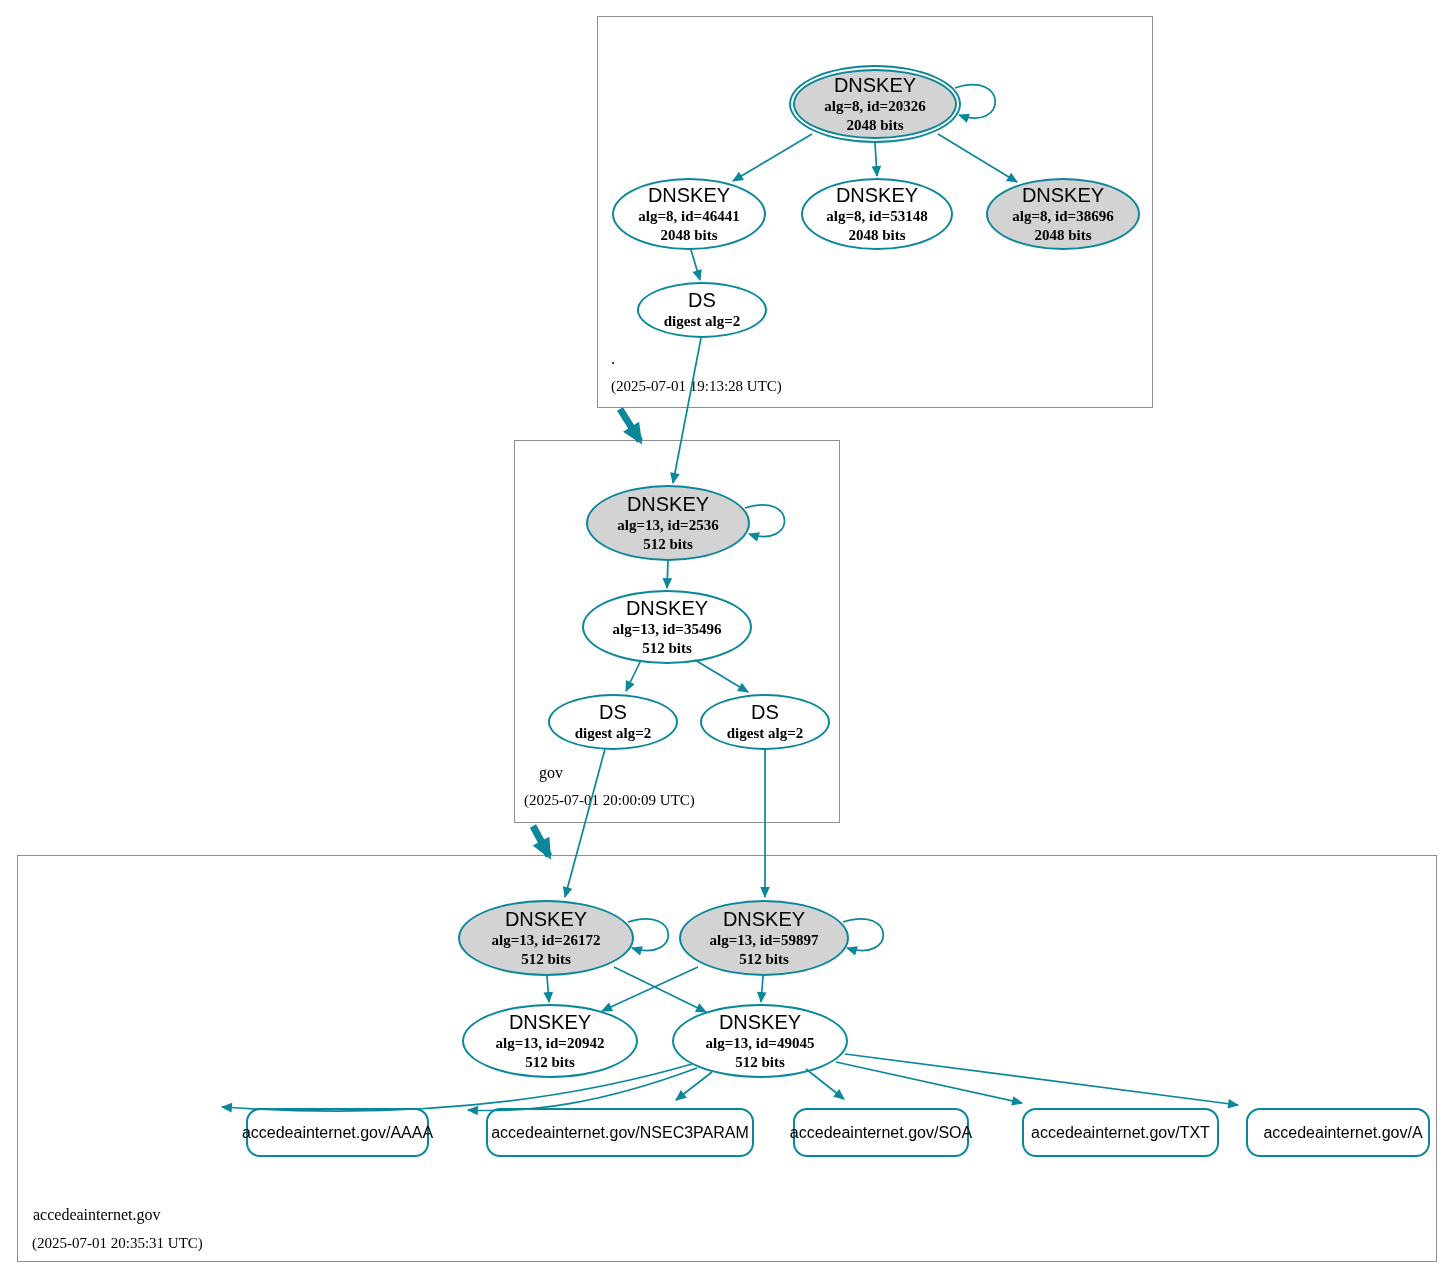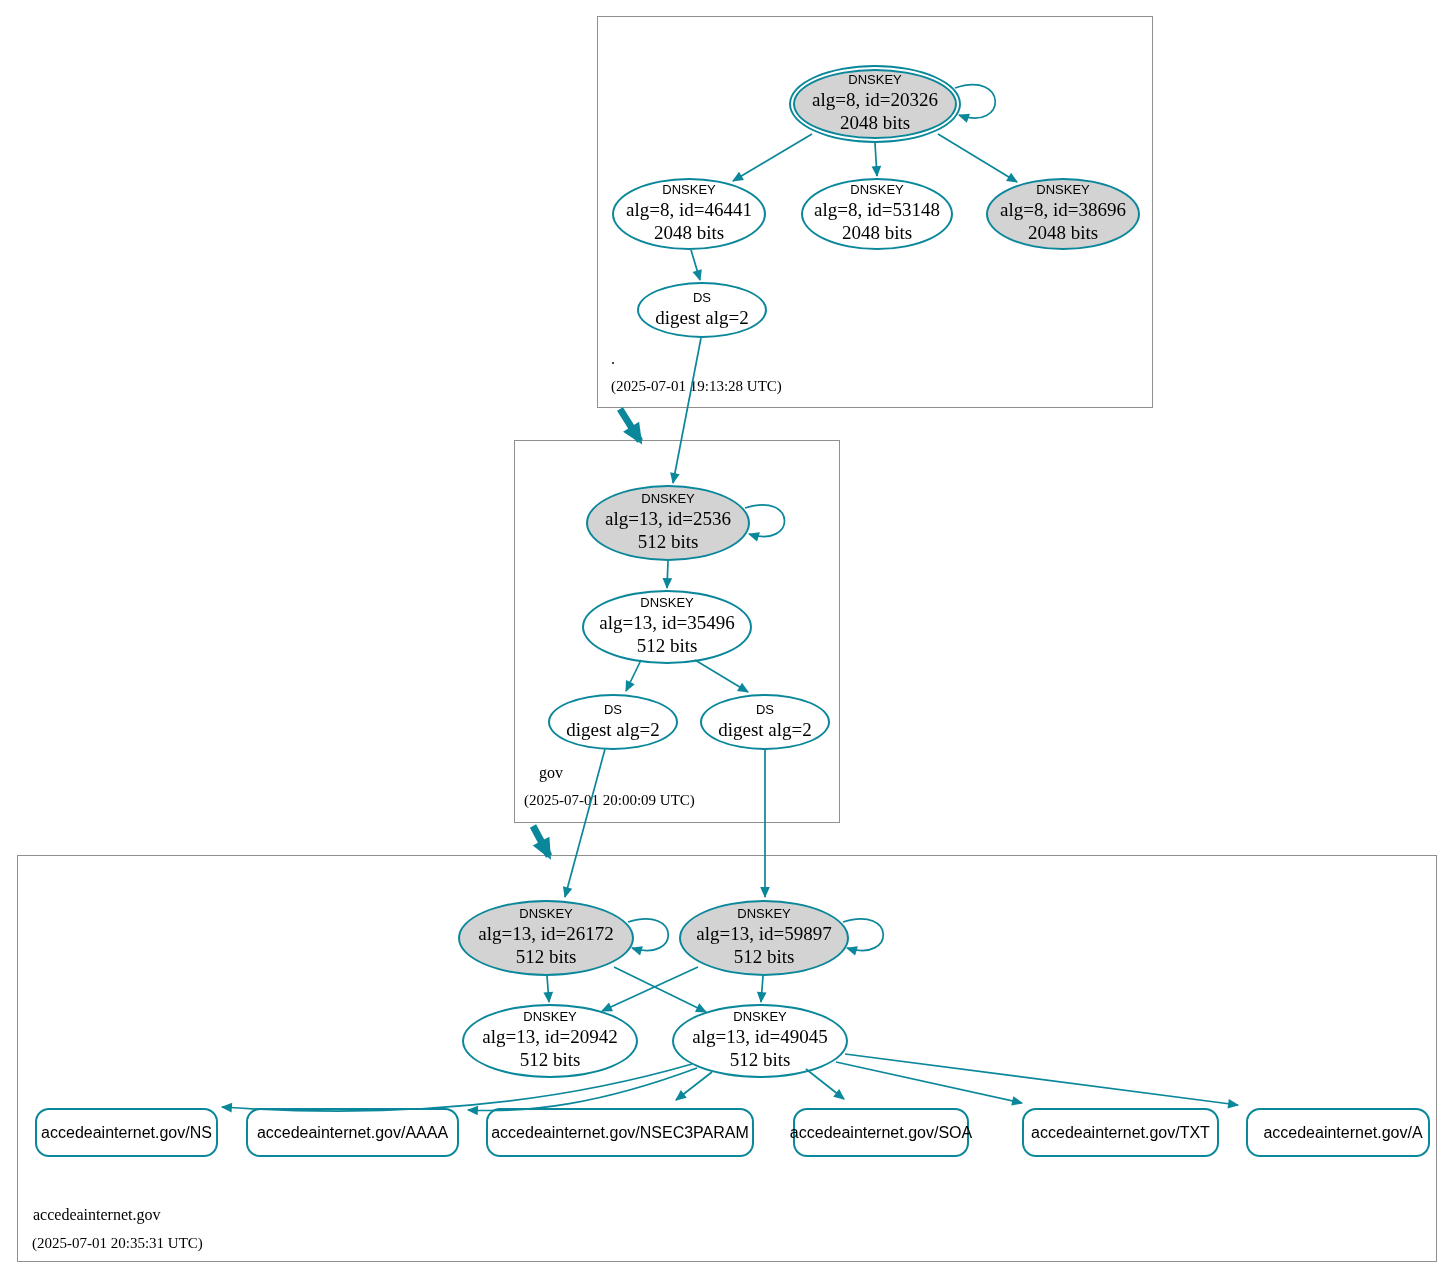--- a/index.html
+++ b/index.html
@@ -19,22 +19,22 @@
     position:absolute;border:2px solid var(--teal);border-radius:50%;background:#fff;
     display:flex;flex-direction:column;align-items:center;justify-content:center;
     text-align:center;box-sizing:border-box;z-index:2;
   }
   .node.ksk{background:var(--ksk-fill);}
   .node.anchor{background:#fff;}
   .anchor-inner{
     position:absolute;inset:2px;border:2px solid var(--teal);border-radius:50%;
     background:var(--ksk-fill);display:flex;flex-direction:column;align-items:center;justify-content:center;
   }
-  .node .title{font-family:"Liberation Sans",sans-serif;font-size:13px;line-height:1.15;}
-  .node .detail{font-family:"Liberation Serif",serif;font-size:19px;line-height:1.25;}
+  .node .title{font-family:"Liberation Sans",sans-serif;font-size:20px;line-height:1.15;}
+  .node .detail{font-family:"Liberation Serif",serif;font-size:15px;line-height:1.25;font-weight:bold;}
   .rrset{
     position:absolute;top:1108px;height:49px;border:2px solid var(--teal);border-radius:14px;
     background:#fff;display:flex;align-items:center;justify-content:center;
     font-family:"Liberation Sans",sans-serif;font-size:16px;box-sizing:border-box;z-index:2;white-space:nowrap;
   }
   svg.edges{position:absolute;left:0;top:0;width:1453px;height:1278px;pointer-events:none;z-index:3;}
   svg.edges path{stroke:var(--teal);fill:none;stroke-width:1.7;}
   svg.edges path.thick{stroke-width:7;}
   svg.edges marker path{fill:var(--teal);stroke:none;}
 </style>
@@ -114,22 +114,21 @@
     <span class="title">DNSKEY</span>
     <span class="detail">alg=13, id=20942</span>
     <span class="detail">512 bits</span>
   </div>
   <div class="node" style="left:672px;top:1004px;width:176px;height:74px;">
     <span class="title">DNSKEY</span>
     <span class="detail">alg=13, id=49045</span>
     <span class="detail">512 bits</span>
   </div>
 
-  <div class="rrset" style="left:35px;width:183px;">accedeainternet.gov/NS</div>
-  <div class="rrset" style="left:246px;width:213px;">accedeainternet.gov/AAAA</div>
+  <div class="rrset" style="left:246px;width:183px;">accedeainternet.gov/AAAA</div>
   <div class="rrset" style="left:486px;width:268px;">accedeainternet.gov/NSEC3PARAM</div>
   <div class="rrset" style="left:793px;width:176px;">accedeainternet.gov/SOA</div>
   <div class="rrset" style="left:1022px;width:197px;">accedeainternet.gov/TXT</div>
   <div class="rrset" style="left:1246px;width:184px;padding-left:10px;">accedeainternet.gov/A</div>
 
   <svg class="edges" viewBox="0 0 1453 1278" xmlns="http://www.w3.org/2000/svg">
     <defs>
       <marker id="ah" viewBox="0 0 10 10" refX="9" refY="5" markerWidth="13" markerHeight="11" orient="auto" markerUnits="userSpaceOnUse">
         <path d="M0,0.6 L10,5 L0,9.4 z"></path>
       </marker>

